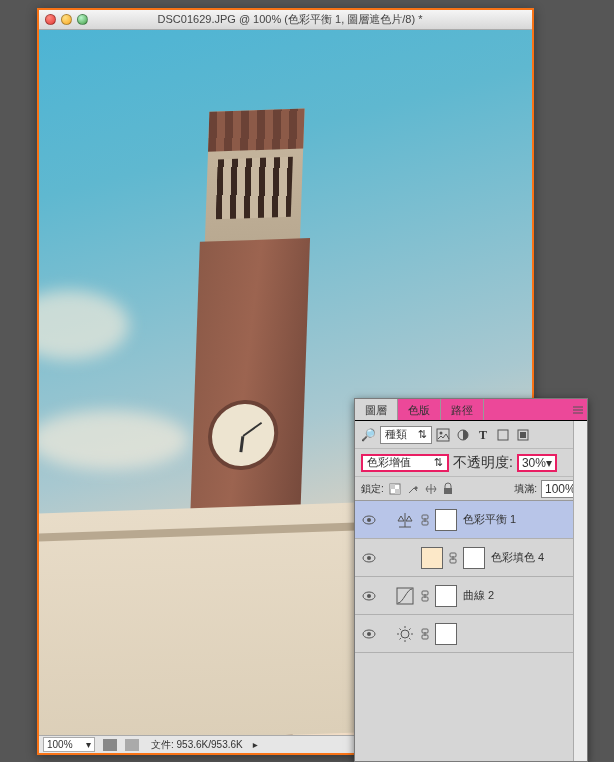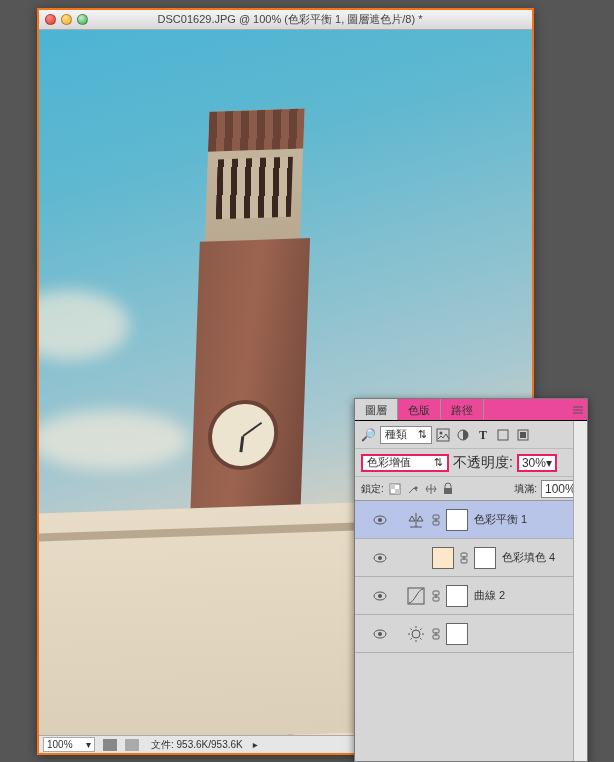--- a/index.html
+++ b/index.html
@@ -130,21 +130,21 @@
 .icon-strip span { width:14px; height:14px; display:inline-block; }
 .mini-input {
   width:40px; height:18px; background:#fff; border:1px solid #888;
   display:flex; align-items:center; padding:0 3px; font-size:12px; justify-content:space-between;
 }
 .mini-input.highlighted { border:2px solid #e91e63; }
 .lock-row { font-size:10px; display:flex; align-items:center; gap:4px; padding:3px 6px; height:24px; border-bottom:1px solid #999;}
 .layer-list { flex:1; overflow:hidden; background:#d6d6d6;}
 .layer {
   display:flex; align-items:center; height:38px;
-  padding:0 17px; gap:6px;
+  padding:0 6px; gap:6px;
   border-bottom:1px solid #b0b0b0;
 }
 .layer.selected { background:#b8c5e8; }
 .eye { width:16px; height:14px; }
 .thumb {
   width:22px; height:22px; border:1px solid #666; background:#fff;
 }
 .thumb.filled { background:#fce8c8; }
 .mask { width:22px; height:22px; border:1px solid #666; background:#fff; }
 .link-ic { width:8px; height:14px; }

